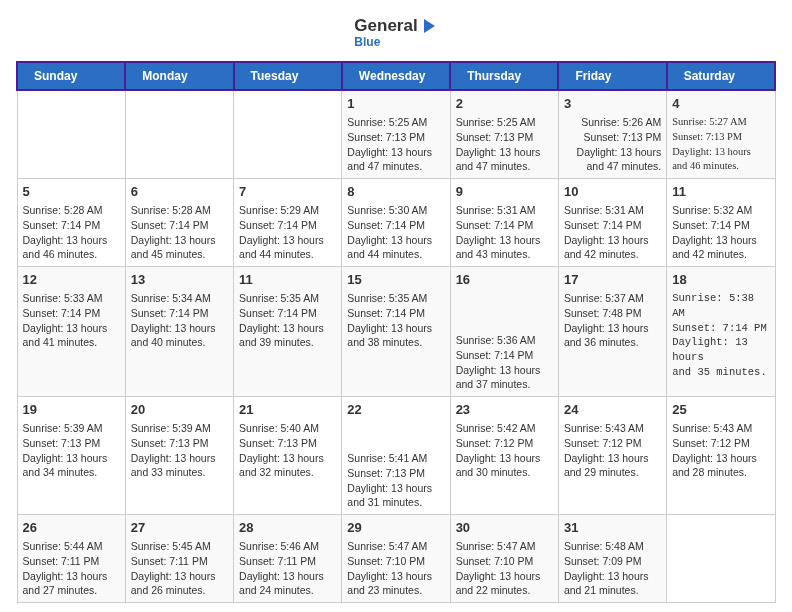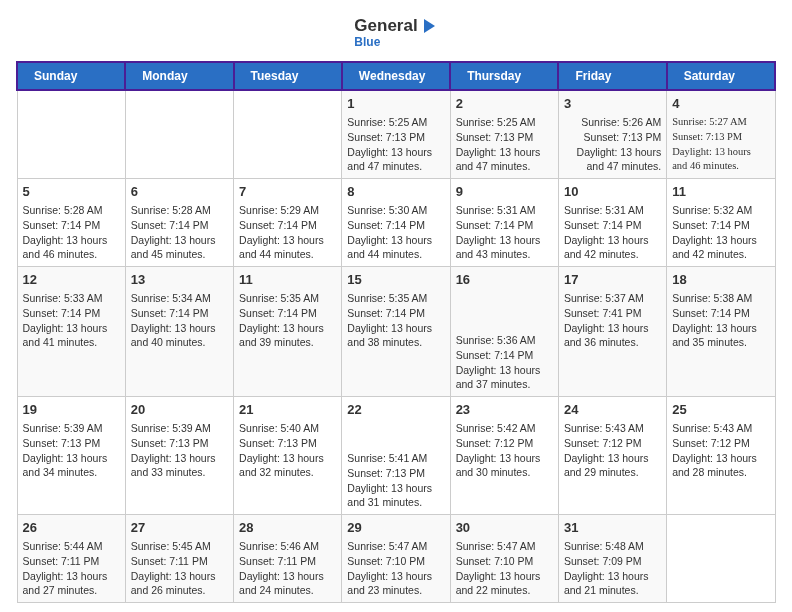--- a/index.html
+++ b/index.html
@@ -227,27 +227,27 @@
         <td>
           <span class="day-num">16</span>
           <div class="day-info" style="white-space: pre-line; margin-top: 44px;">Sunrise: 5:36 AM
 Sunset: 7:14 PM
 Daylight: 13 hours
 and 37 minutes.</div>
         </td>
         <td>
           <span class="day-num">17</span>
           <div class="day-info" style="white-space: pre-line;">Sunrise: 5:37 AM
-Sunset: 7:41 PM
+Sunset: 7:48 PM
 Daylight: 13 hours
 and 36 minutes.</div>
         </td>
         <td>
           <span class="day-num">18</span>
-          <div class="day-info" style="white-space: pre-line;">Sunrise: 5:38 AM
+          <div class="day-info" style="white-space: pre-line; font-family: Liberation Mono, monospace;">Sunrise: 5:38 AM
 Sunset: 7:14 PM
 Daylight: 13 hours
 and 35 minutes.</div>
         </td>
       </tr>
       <tr>
         <td>
           <span class="day-num">19</span>
           <div class="day-info" style="white-space: pre-line;">Sunrise: 5:39 AM
 Sunset: 7:13 PM

